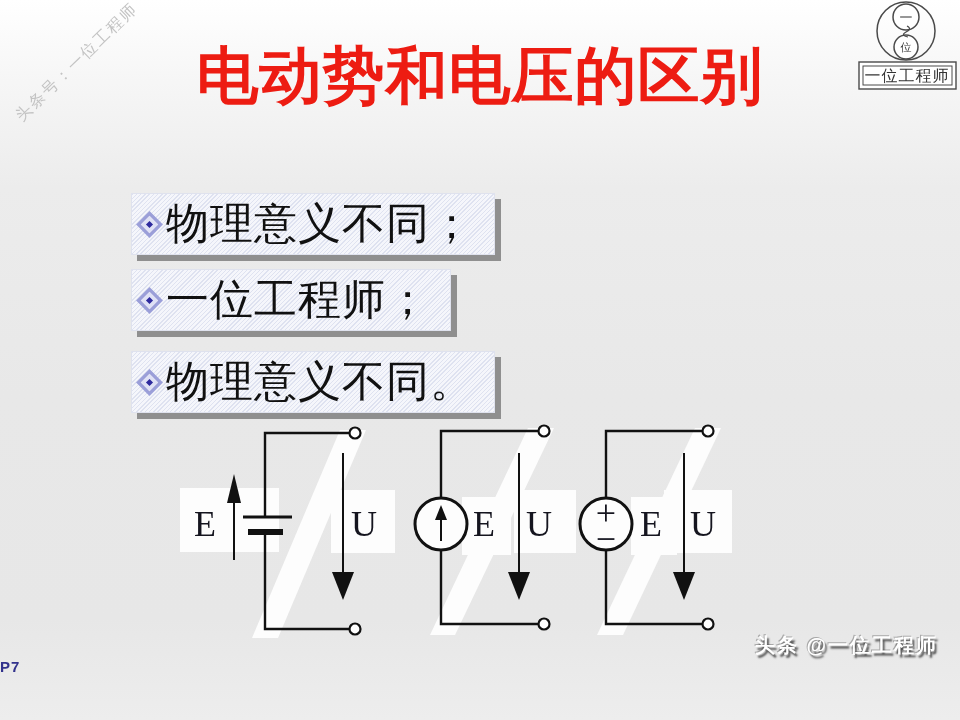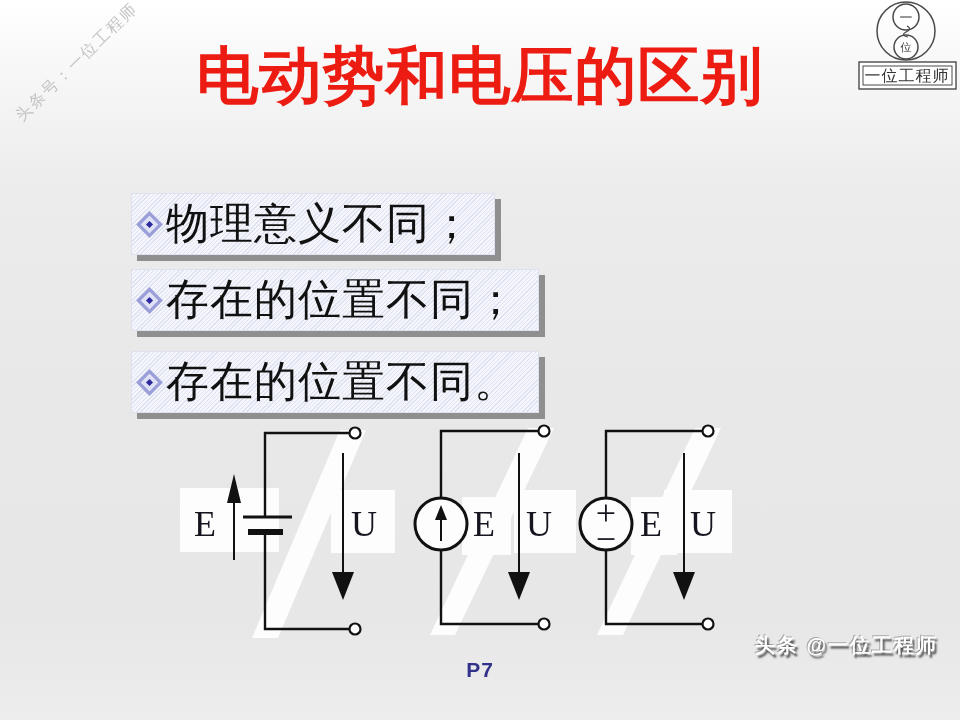--- a/index.html
+++ b/index.html
@@ -42,22 +42,22 @@
   
   .circuit { position:absolute; z-index:2; }
   .c1 { left:180px; top:420px; }
   .c2 { left:410px; top:420px; }
   .c3 { left:575px; top:420px; }
   .circuit text {
     font-family:"Liberation Serif","DejaVu Serif",serif; font-size:36px; fill:#15151f;
   }
   
   .page-num {
-    position:absolute; left:0; right:0; top:658px; text-align:center;
-    font-size:21px; font-weight:bold; color:#32328c; letter-spacing:1px; z-index:3;
+    position:absolute; left:0; right:0; top:658px; 
+    font-size:15px; font-weight:bold; color:#32328c; letter-spacing:1px; z-index:3;
   }
   
   .wm-bottom {
     position:absolute; right:22px; top:632px; font-size:20px; font-weight:bold;
     color:#ffffff; letter-spacing:2px; z-index:5; white-space:nowrap;
     text-shadow:2px 3px 2px #4f4f4f, -1px -1px 0 #a8a8a8;
   }
   
   .logo { position:absolute; right:-2px; top:0; z-index:5; }
   .logo text { font-family:"Liberation Serif","DejaVu Serif",serif; fill:#333; }
@@ -82,25 +82,25 @@
   </svg>
 
   <div class="title">电动势和电压的区别</div>
 
   <div class="bullet b1">
     <span class="diamond"></span>
     <span class="bullet-text">物理意义不同；</span>
   </div>
   <div class="bullet b2">
     <span class="diamond"></span>
-    <span class="bullet-text">存在的位置不同；</span>
+    <span class="bullet-text">一位工程师；</span>
   </div>
   <div class="bullet b3">
     <span class="diamond"></span>
-    <span class="bullet-text">存在的位置不同。</span>
+    <span class="bullet-text">物理意义不同。</span>
   </div>
 
   <svg class="circuit c1" width="220" height="225" viewBox="0 0 220 225">
     <polygon points="160,10 186,10 98,218 72,218" fill="#fdfdfd"></polygon>
     <rect x="-2" y="68" width="101" height="64" fill="#fdfdfd"></rect>
     <rect x="151" y="70" width="64" height="63" fill="#fdfdfd"></rect>
     <path d="M85 97 V13 H169 M85 112 V209 H169" fill="none" stroke="#111" stroke-width="2.4"></path>
     <line x1="63" y1="97" x2="112" y2="97" stroke="#111" stroke-width="3"></line>
     <line x1="68" y1="112" x2="103" y2="112" stroke="#111" stroke-width="6"></line>
     <circle cx="175" cy="13" r="5.5" fill="#fff" stroke="#111" stroke-width="2.2"></circle>

